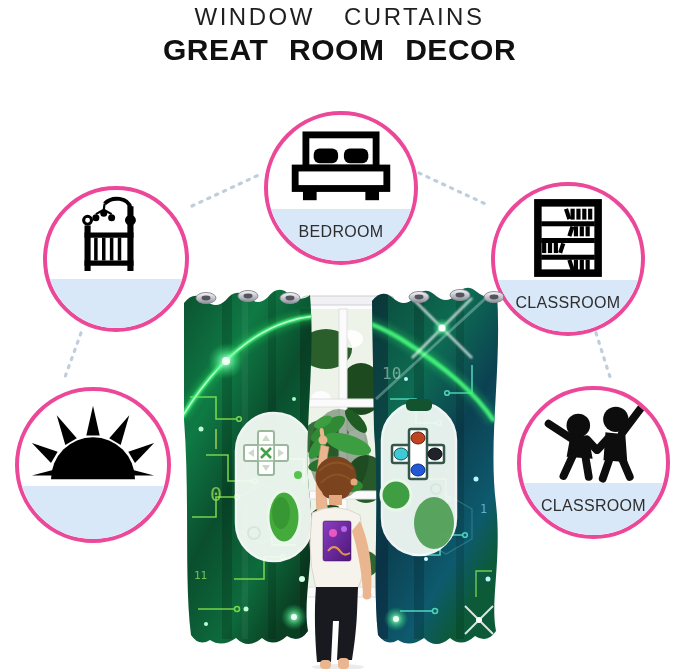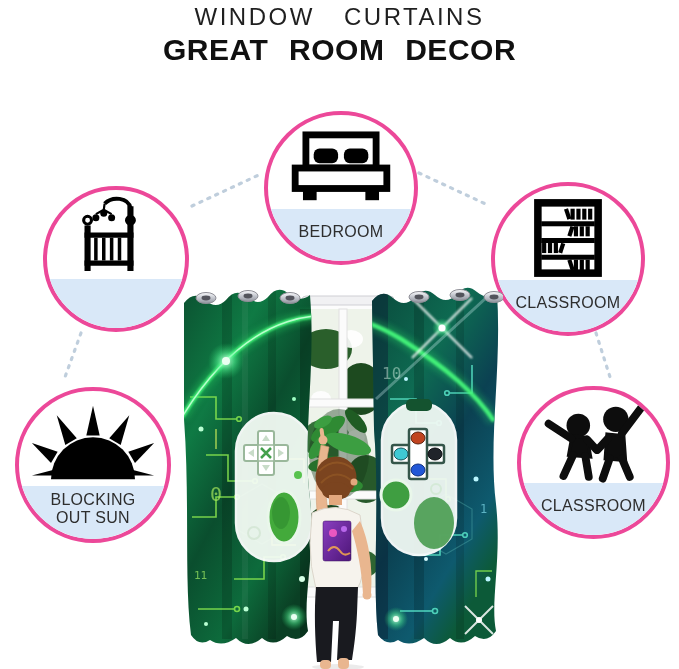--- a/index.html
+++ b/index.html
@@ -129,21 +129,20 @@
           <polygon points="83,37 95,44 104,13"></polygon>
           <polygon points="49,37 37,44 28,13"></polygon>
           <polygon points="103,51 110,63 130,42"></polygon>
           <polygon points="29,51 22,63 2,42"></polygon>
           <polygon points="2,76 36,67 36,76"></polygon>
           <polygon points="130,76 96,67 96,76"></polygon>
         </g>
       </svg>
     </div>
     <div class="chord"></div>
-    <div class="blabel">BLOCKING OUT SUN</div>
   </div>
 
   <div class="badge b-playroom">
     <div class="chord"></div>
     <div class="bicon">
       <svg width="116" height="82" viewBox="0 0 130 94">
         <g fill="#0d0d0d" stroke="#0d0d0d" stroke-linecap="round">
           <circle cx="47" cy="28" r="13.5" stroke="none"></circle>
           <circle cx="90" cy="21" r="14.5" stroke="none"></circle>
           <path d="M40,40 L57,42 L61,64 L36,62 Z" stroke-width="4"></path>

